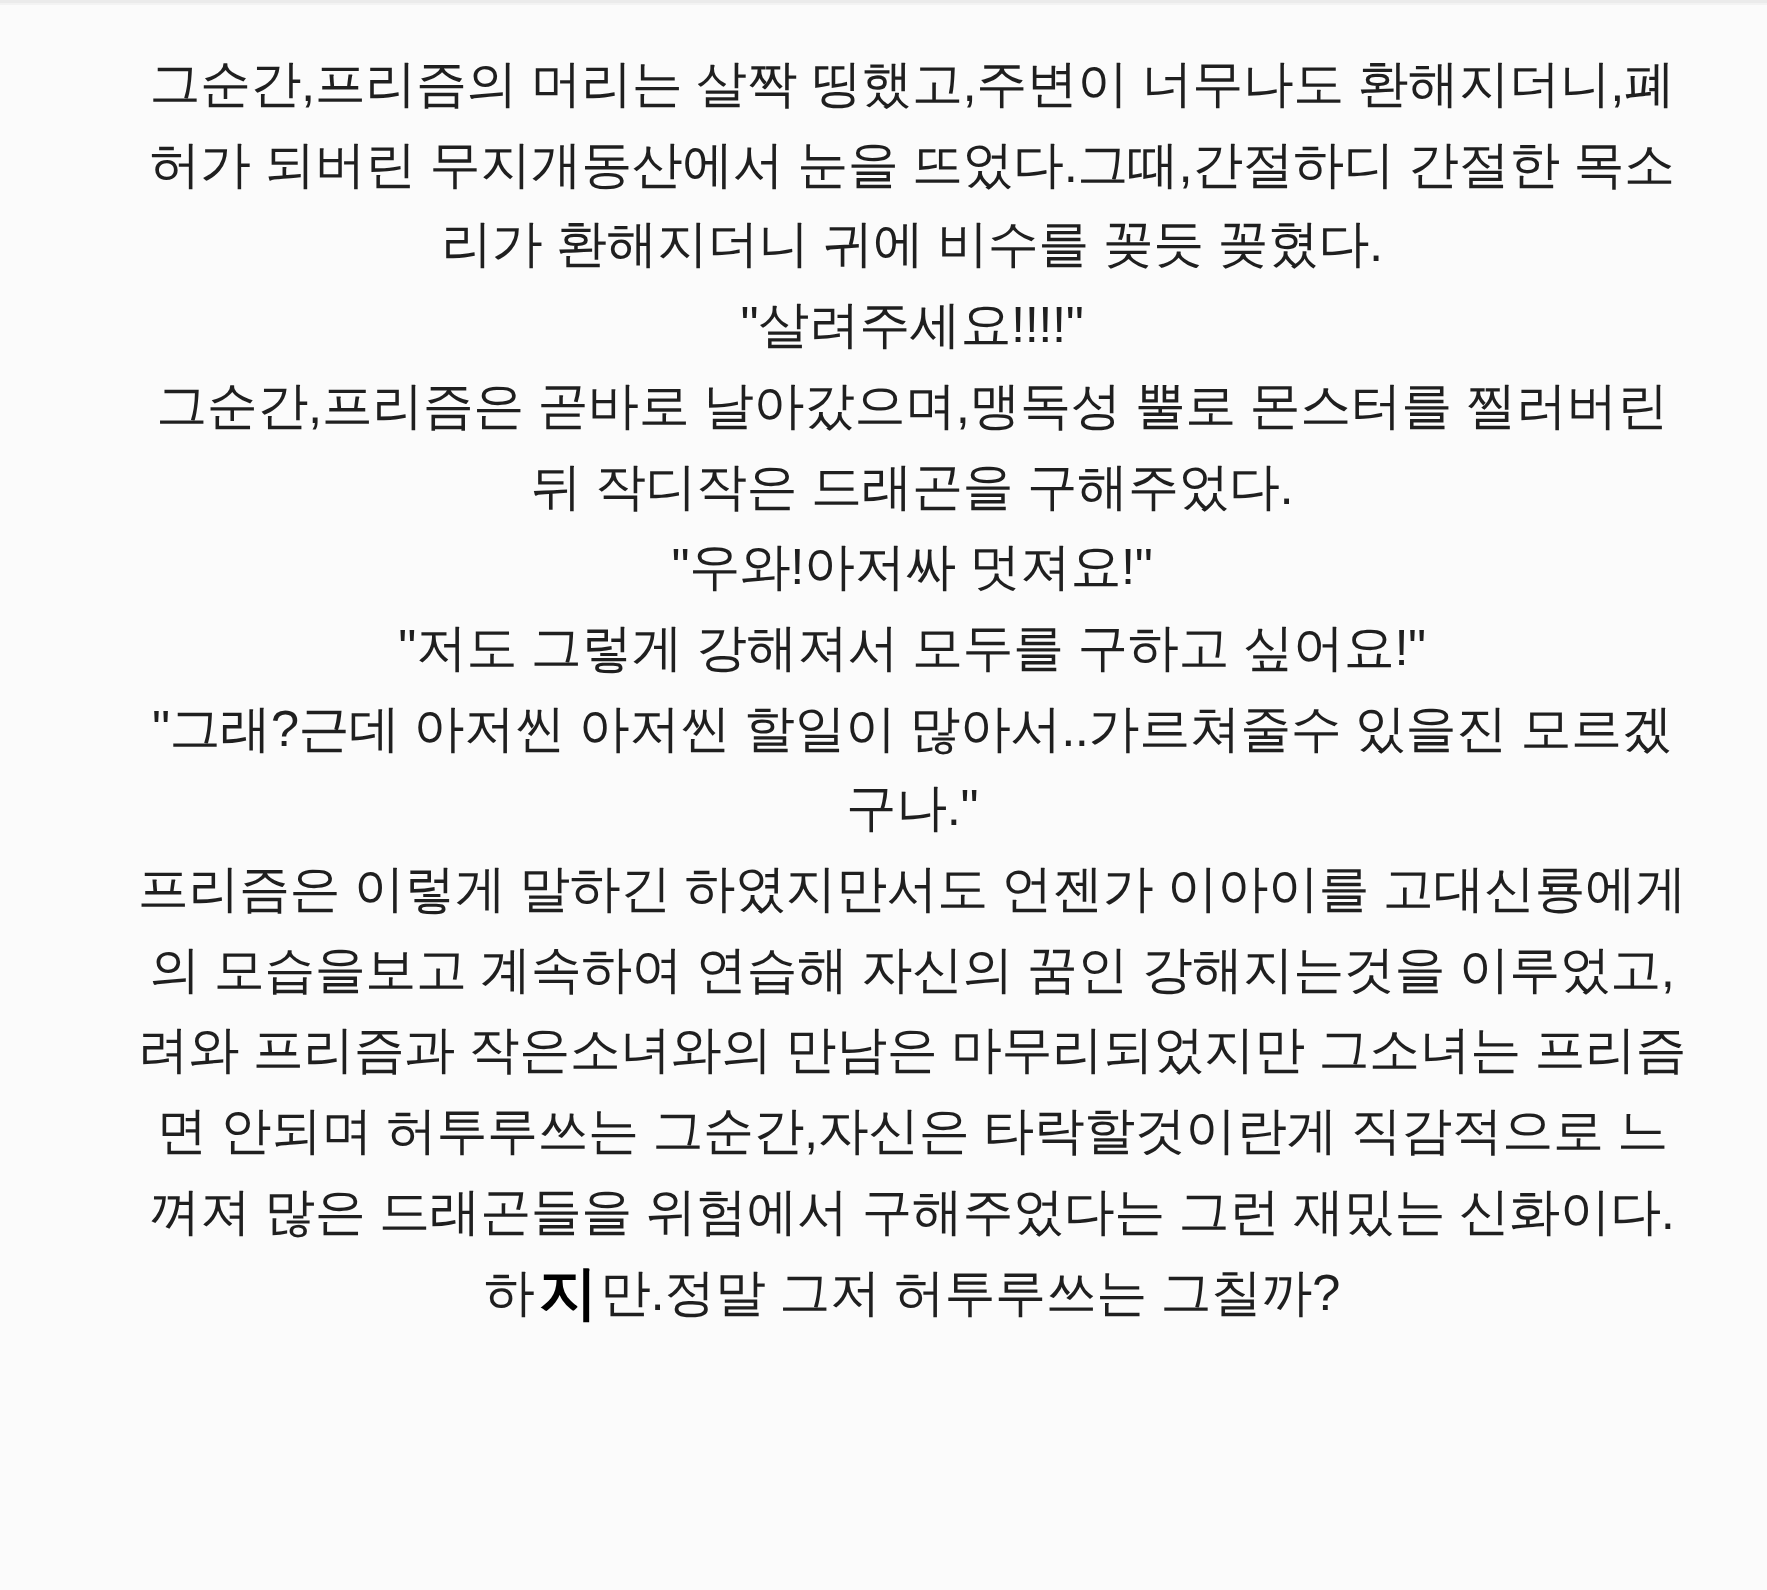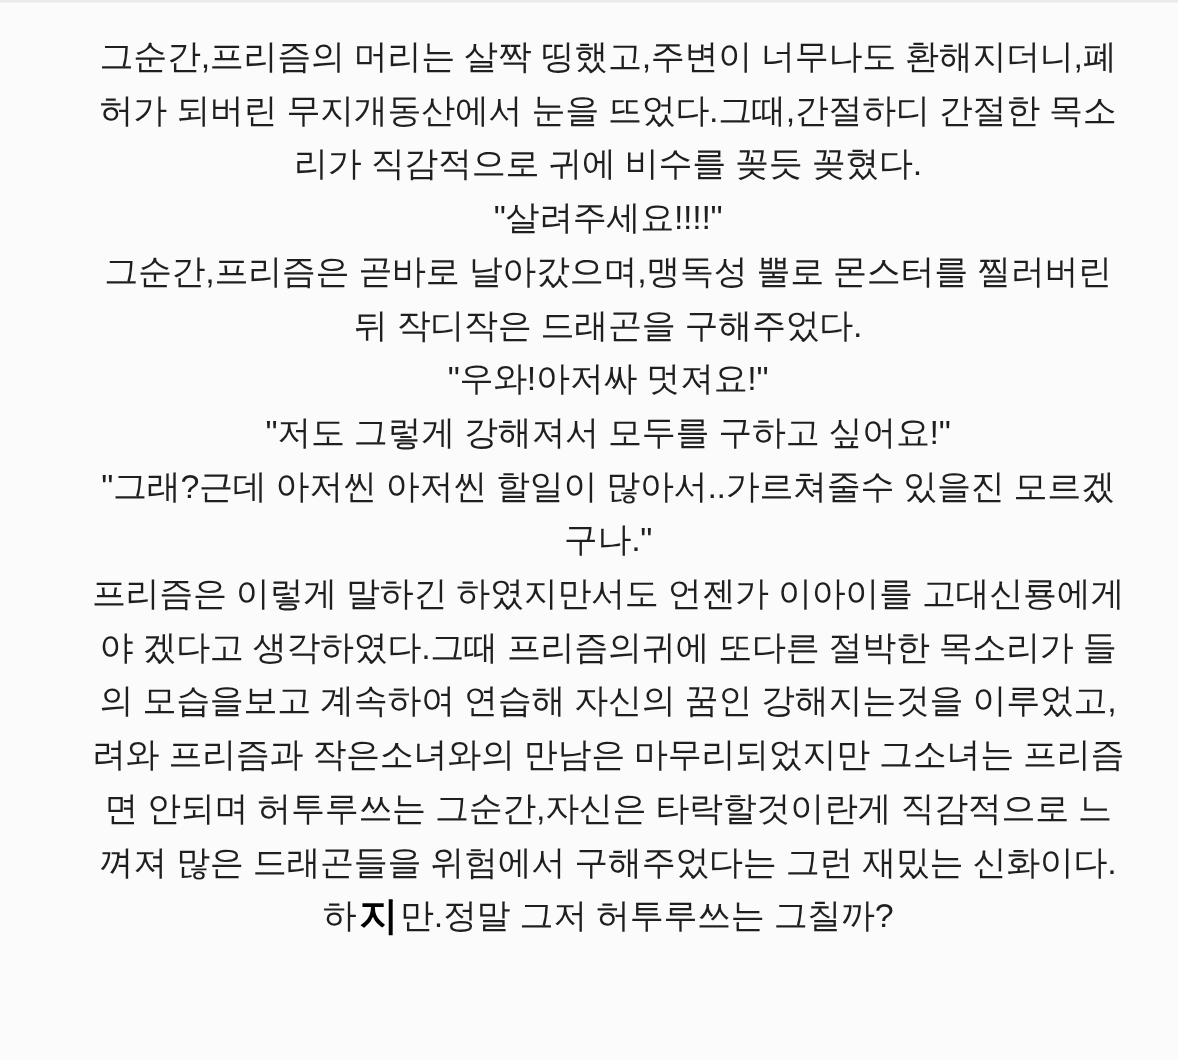--- a/index.html
+++ b/index.html
@@ -46,28 +46,27 @@
   }
 </style>
 </head>
 <body>
 
 <div class="top-strip"></div>
 
 <main class="story">
   <div class="line">그순간,프리즘의 머리는 살짝 띵했고,주변이 너무나도 환해지더니,폐</div>
   <div class="line">허가 되버린 무지개동산에서 눈을 뜨었다.그때,간절하디 간절한 목소</div>
-  <div class="line">리가 직감적으로 귀에 비수를 꽂듯 꽂혔다.</div>
+  <div class="line">리가 환해지더니 귀에 비수를 꽂듯 꽂혔다.</div>
   <div class="line">"살려주세요!!!!"</div>
   <div class="line">그순간,프리즘은 곧바로 날아갔으며,맹독성 뿔로 몬스터를 찔러버린</div>
   <div class="line">뒤 작디작은 드래곤을 구해주었다.</div>
   <div class="line">"우와!아저싸 멋져요!"</div>
   <div class="line">"저도 그렇게 강해져서 모두를 구하고 싶어요!"</div>
   <div class="line">"그래?근데 아저씬 아저씬 할일이 많아서..가르쳐줄수 있을진 모르겠</div>
   <div class="line">구나."</div>
   <div class="line">프리즘은 이렇게 말하긴 하였지만서도 언젠가 이아이를 고대신룡에게</div>
-  <div class="line">야 겠다고 생각하였다.그때 프리즘의귀에 또다른 절박한 목소리가 들</div>
   <div class="line">의 모습을보고 계속하여 연습해 자신의 꿈인 강해지는것을 이루었고,</div>
   <div class="line">려와 프리즘과 작은소녀와의 만남은 마무리되었지만 그소녀는 프리즘</div>
   <div class="line">면 안되며 허투루쓰는 그순간,자신은 타락할것이란게 직감적으로 느</div>
   <div class="line">껴져 많은 드래곤들을 위험에서 구해주었다는 그런 재밌는 신화이다.</div>
   <div class="line"><span>하</span><span class="accent-char">지</span><span>만.정말 그저 허투루쓰는 그칠까?</span></div>
 </main>
 
 </body></html>

